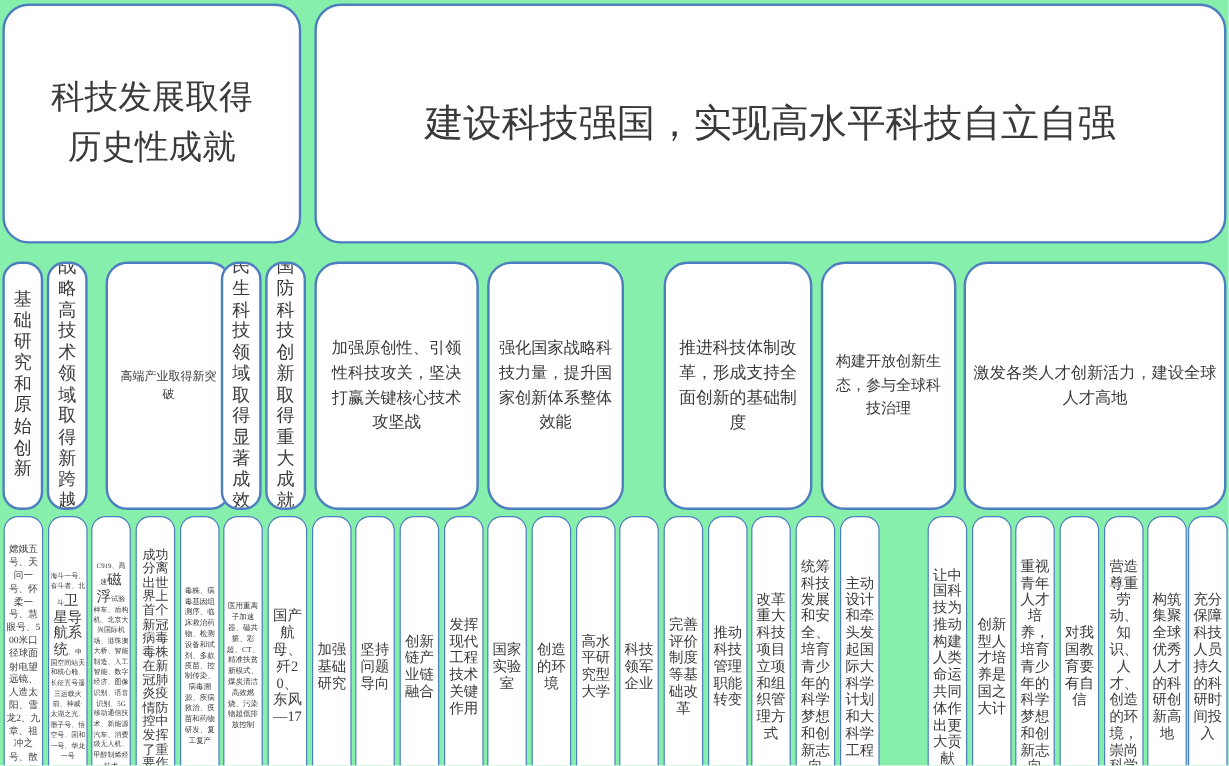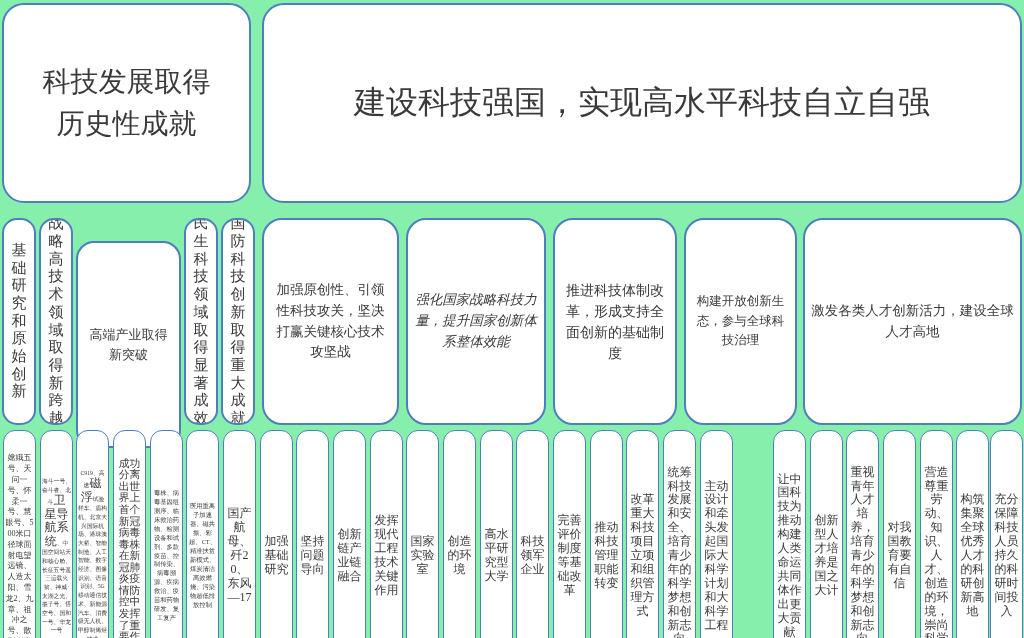--- a/index.html
+++ b/index.html
@@ -17,25 +17,25 @@
   .txt{width:100%;word-break:break-all;overflow-wrap:anywhere;}
   
   .top-box{top:3px;height:200px;border-radius:22px;border-width:2.5px;}
   .t0{left:2px;width:249px;font-size:28px;line-height:1.5;padding:0 29px;}
   .t1{left:262px;width:760px;font-size:32px;padding:0 10px;}
   
   .mid{top:218px;height:207px;}
   .mv{font-size:15px;line-height:1.18;padding:4px 2px;border-radius:15px;border-width:2px;}
   .m0{left:2px;width:34px}
   .m1{left:39px;width:34px}
-  .m2{left:76px;width:105px;font-size:13px;line-height:1.5;border-radius:18px;padding:0 6px;margin-top:23px;}
+  .m2{left:88px;width:105px;font-size:10px;line-height:1.5;border-radius:18px;padding:0 6px;}
   .m3{left:184px;width:34px}
   .m4{left:221px;width:34px}
   .m5{left:262px;width:137px;font-size:13.5px;line-height:1.55;border-radius:20px;padding:0 6px;justify-content:flex-end;}
-  .m6{left:406px;width:140px;font-size:13.5px;line-height:1.55;border-radius:20px;padding:0 7px;font-style:italic;}
+  .m6{left:406px;width:114px;font-size:13.5px;line-height:1.55;border-radius:20px;padding:0 7px;}
   .m7{left:553px;width:124px;font-size:14px;line-height:1.5;border-radius:20px;padding:0 8px;}
   .m8{left:684px;width:113px;font-size:12.5px;line-height:1.55;border-radius:20px;padding:0 5px;}
   .m9{left:803px;width:219px;font-size:13.5px;line-height:1.55;border-radius:20px;padding:0 6px;}
   
   .cell{top:430px;height:252px;width:33px;border-radius:12px;border-width:1.5px;
         font-size:12px;line-height:1.16;padding:2px 1px;}
   .c-small{font-size:8px;line-height:1.35;}
   .c-mixed{font-size:5.8px;line-height:1.5;}
   .c-mixed .big{font-size:12px;line-height:1.12;}
   .c-long{font-size:10.8px;line-height:1.07;}

